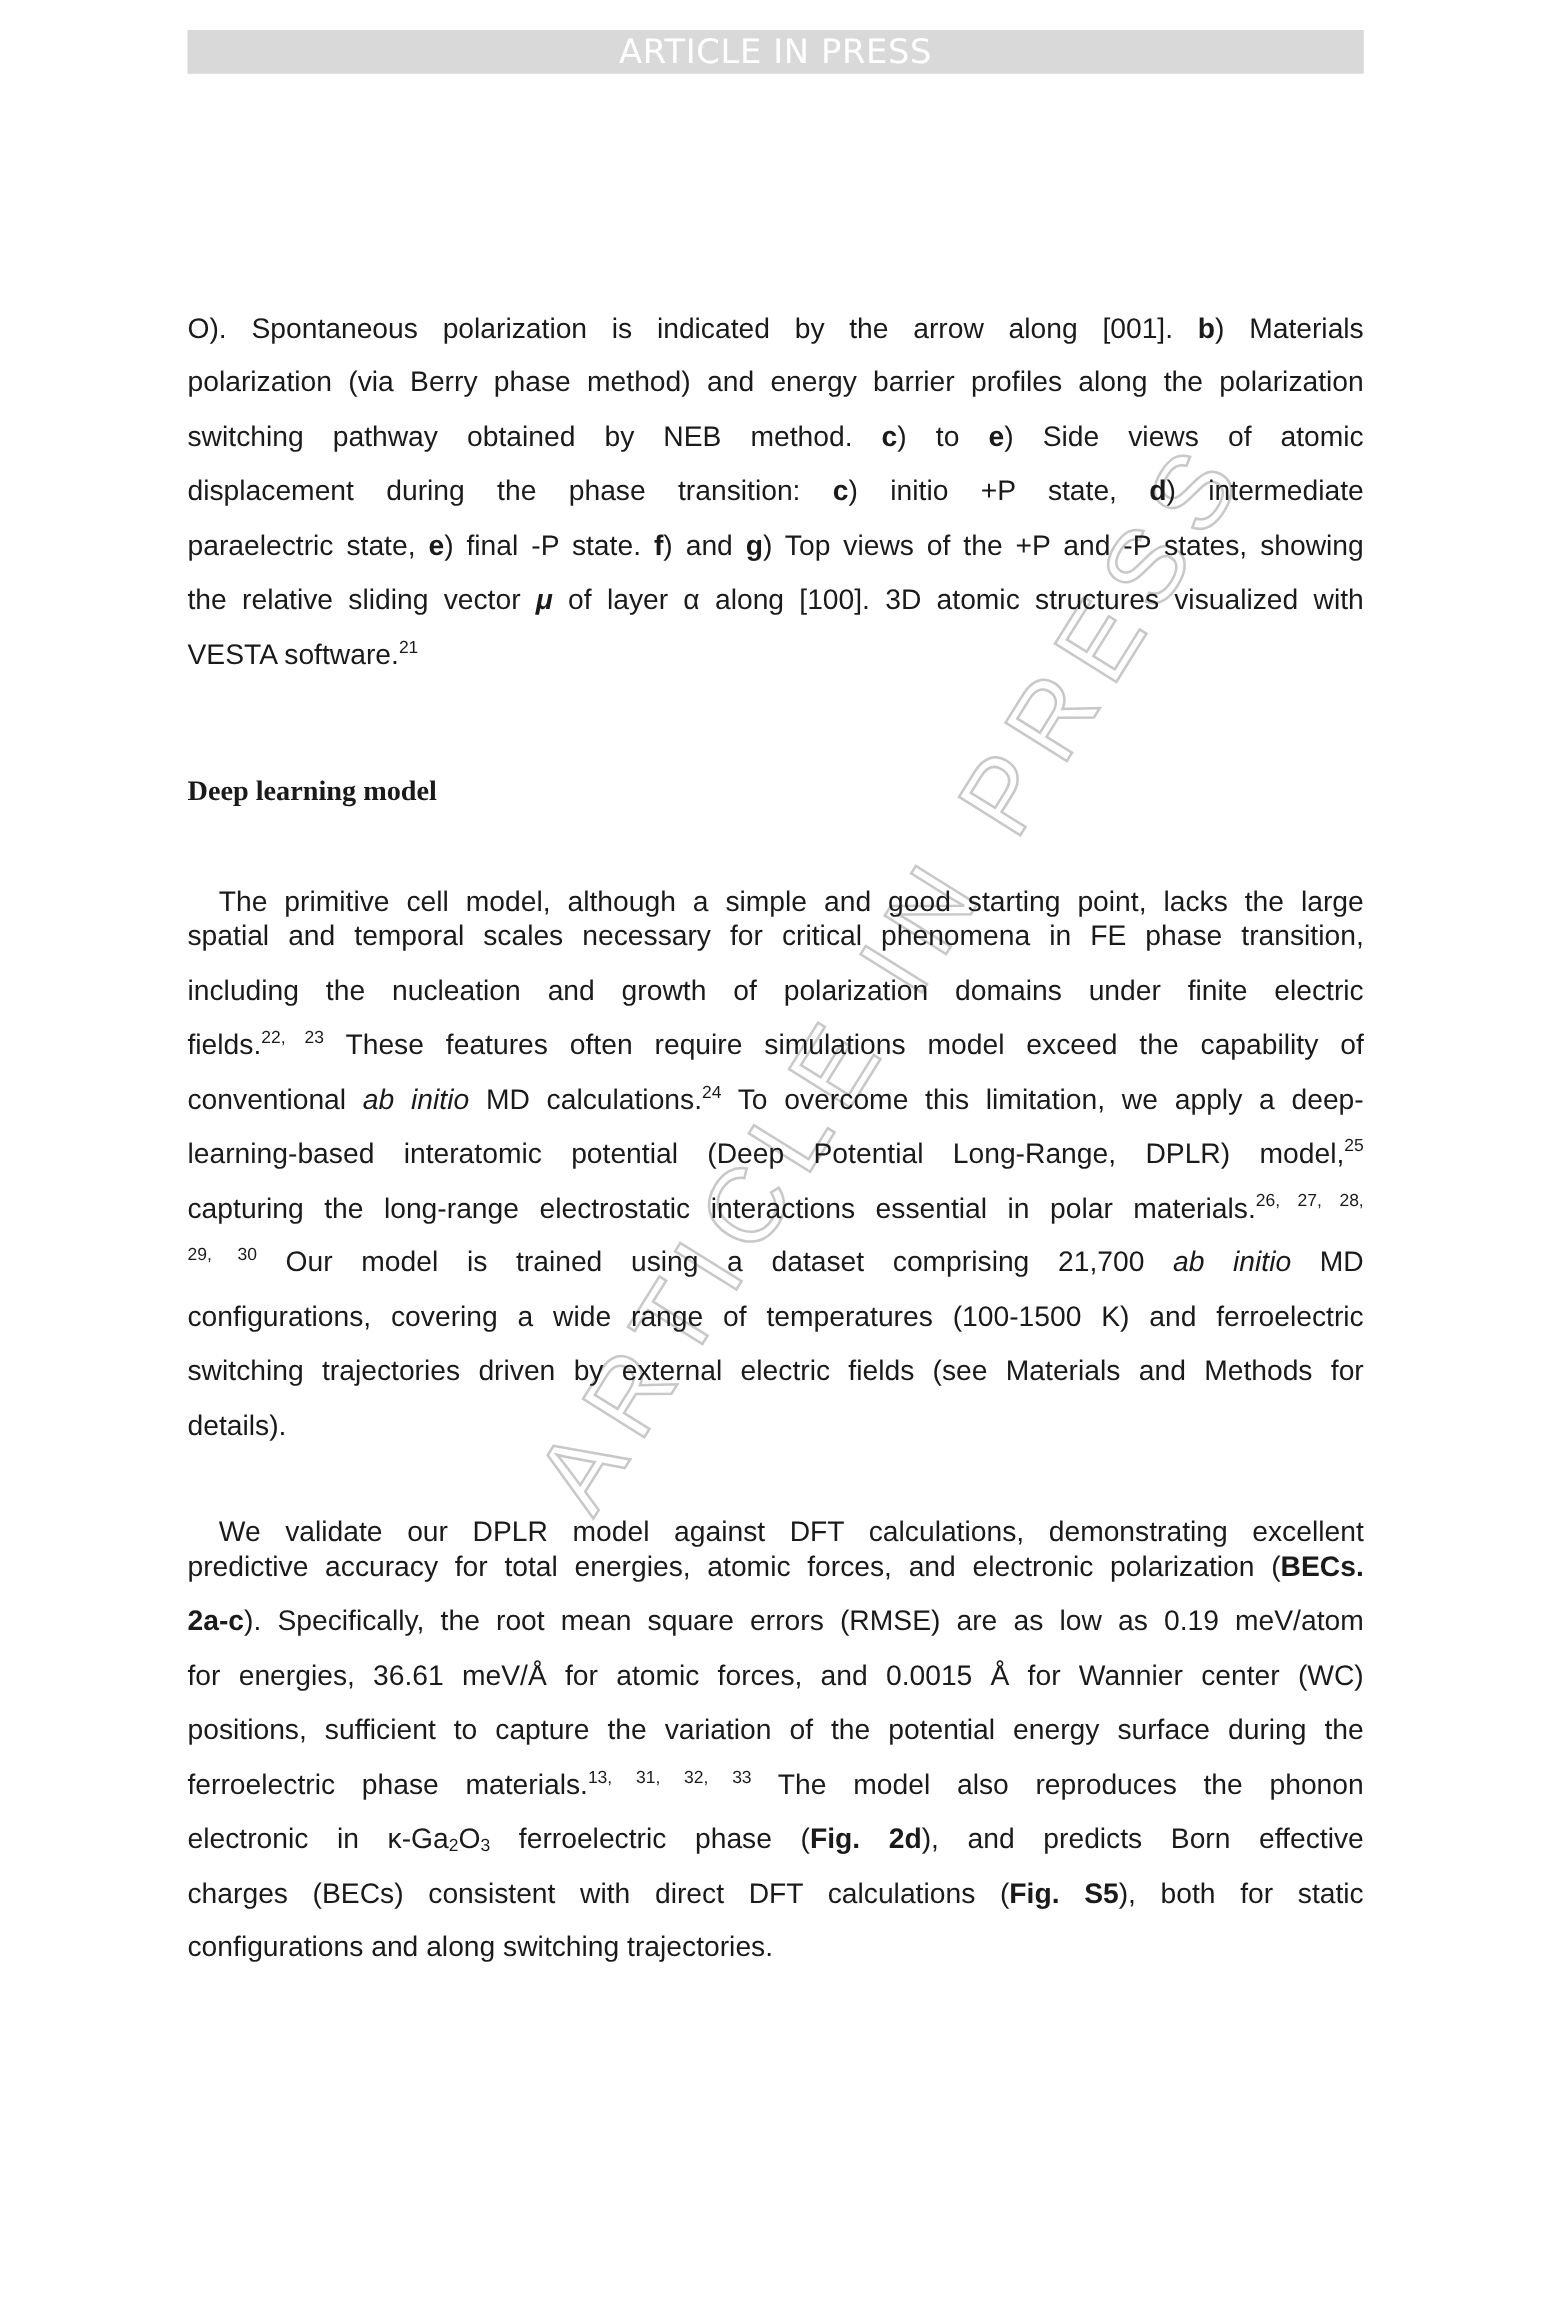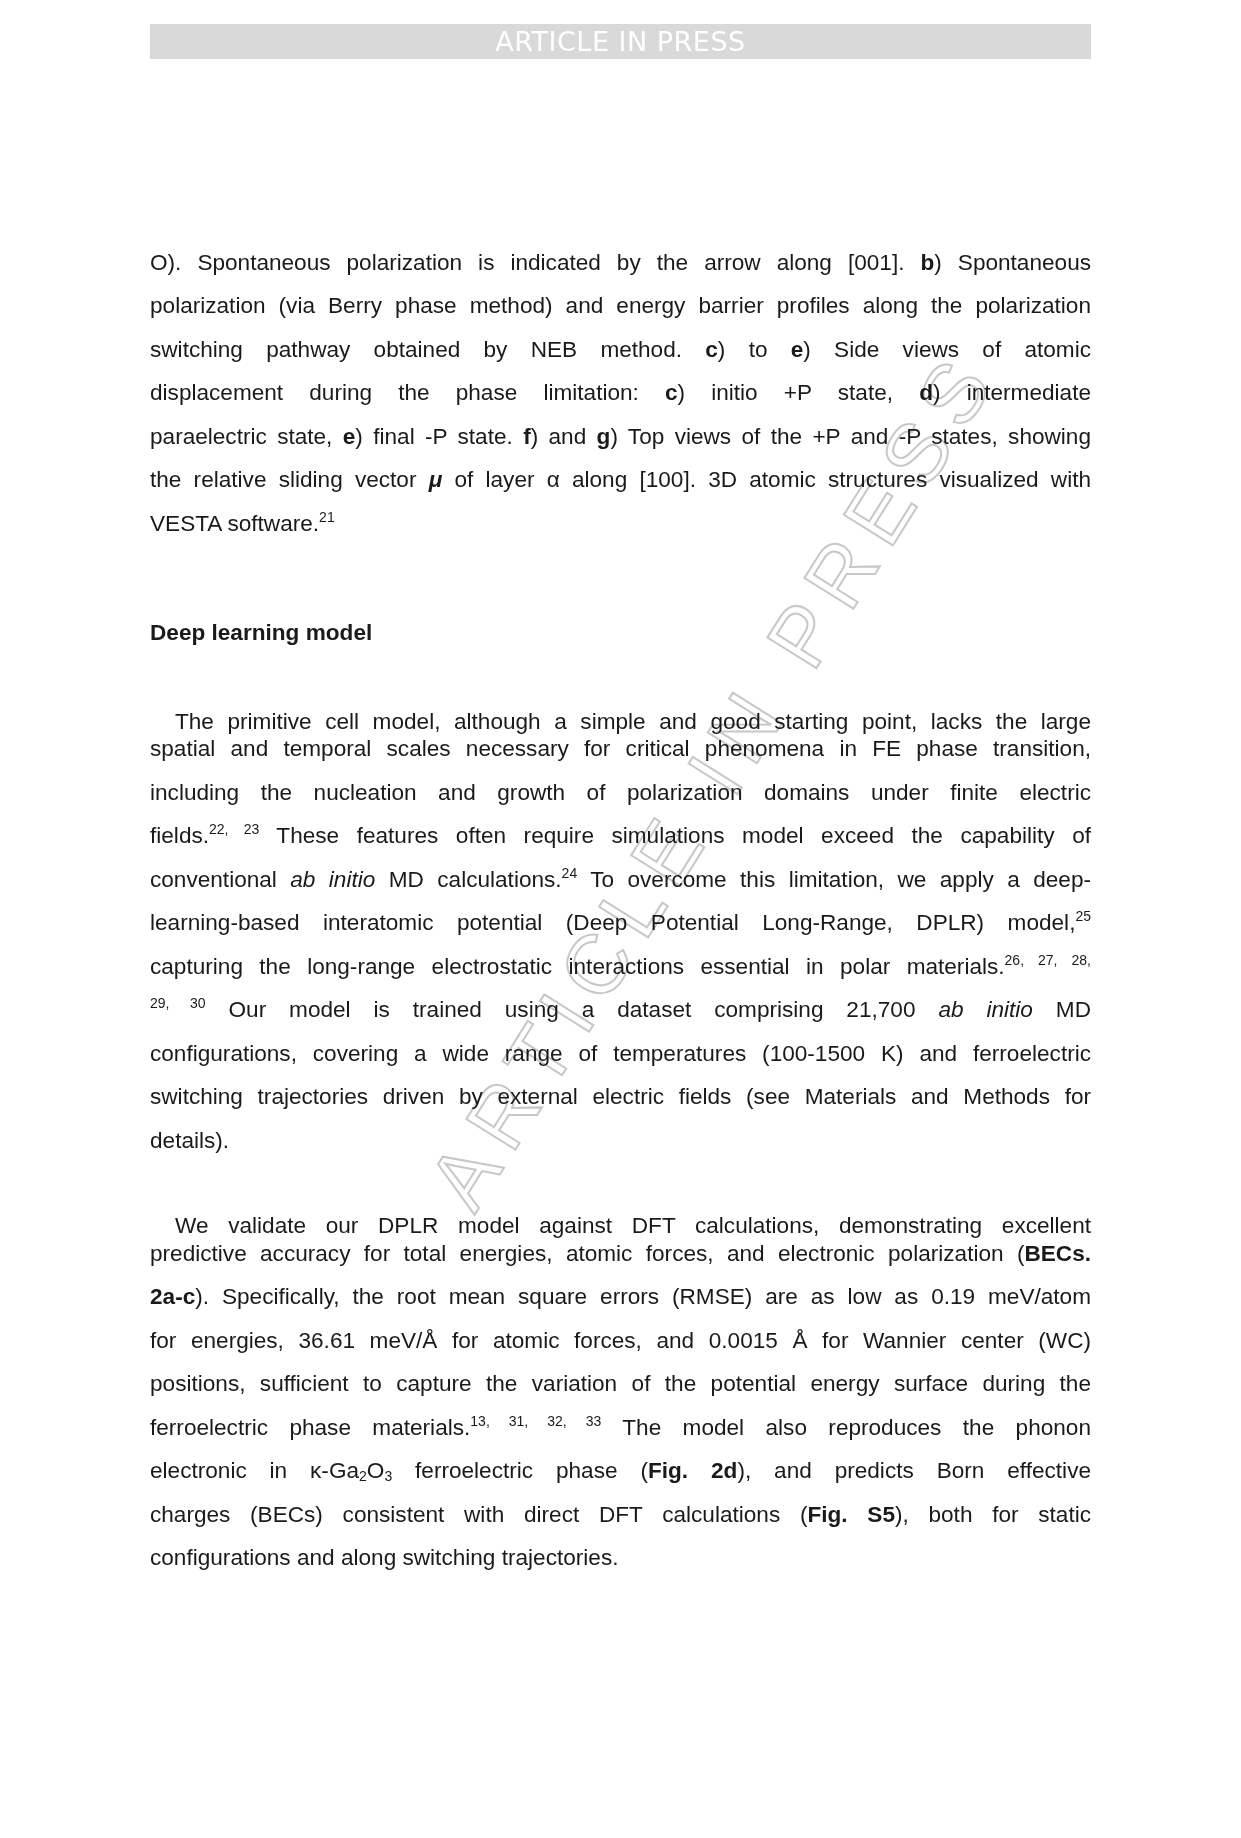--- a/index.html
+++ b/index.html
@@ -8,45 +8,45 @@
   .banner { position: absolute; left: 150px; top: 24px; width: 941px; height: 35px;
             background: #d9d9d9; text-align: center; }
   .banner span { color: #ffffff; font-family: "DejaVu Sans", sans-serif; font-size: 27px;
                  line-height: 35px; letter-spacing: 0.5px; }
   .line { position: absolute; left: 150px; width: 941px; height: 30px;
           font-size: 22.6px; line-height: 30px; white-space: nowrap;
           text-align: justify; text-align-last: justify; }
   .line.last { text-align-last: left; }
   .line.indent { padding-left: 25px; width: 916px; margin-top: 16px; }
   .heading { position: absolute; left: 150px; top: 618px; font-size: 22.6px; font-weight: bold;
-             line-height: 30px; }
+             line-height: 30px; font-family: Liberation Serif, serif; }
   b { font-weight: bold; }
   i { font-style: italic; }
   sup { font-size: 14px; vertical-align: 9px; line-height: 0; }
   sub { font-size: 14px; vertical-align: -3px; line-height: 0; }
   .watermark { position: absolute; left: 300px; top: 880px; width: 640px; text-align: center;
                transform: rotate(-58deg); transform-origin: center center;
                font-family: "Liberation Sans", sans-serif; font-size: 84px; letter-spacing: 14px;
                color: transparent; -webkit-text-stroke: 2px #c8c8c8; pointer-events: none;
                white-space: nowrap; }
 </style>
 </head>
 <body>
 
 <div class="banner">
   <span>ARTICLE IN PRESS</span>
 </div>
 
 <div class="watermark">ARTICLE IN PRESS</div>
 
 <div>
-  <div class="line" style="top:248px"><span>O). Spontaneous polarization is indicated by the arrow along [001]. </span><b>b</b><span>) Spontaneous</span></div>
+  <div class="line" style="top:248px"><span>O). Spontaneous polarization is indicated by the arrow along [001]. </span><b>b</b><span>) Materials</span></div>
   <div class="line" style="top:291px"><span>polarization (via Berry phase method) and energy barrier profiles along the polarization</span></div>
   <div class="line" style="top:335px"><span>switching pathway obtained by NEB method. </span><b>c</b><span>) to </span><b>e</b><span>) Side views of atomic</span></div>
-  <div class="line" style="top:378px"><span>displacement during the phase limitation: </span><b>c</b><span>) initio +P state, </span><b>d</b><span>) intermediate</span></div>
+  <div class="line" style="top:378px"><span>displacement during the phase transition: </span><b>c</b><span>) initio +P state, </span><b>d</b><span>) intermediate</span></div>
   <div class="line" style="top:422px"><span>paraelectric state, </span><b>e</b><span>) final -P state. </span><b>f</b><span>) and </span><b>g</b><span>) Top views of the +P and -P states, showing</span></div>
   <div class="line" style="top:465px"><span>the relative sliding vector </span><b><i>μ</i></b><span> of layer α along [100]. 3D atomic structures visualized with</span></div>
   <div class="line last" style="top:509px"><span>VESTA software.</span><sup>21</sup></div>
 </div>
 
 <div class="heading">Deep learning model</div>
 
 <div>
   <div class="line indent" style="top:691px"><span>The primitive cell model, although a simple and good starting point, lacks the large</span></div>
   <div class="line" style="top:734px"><span>spatial and temporal scales necessary for critical phenomena in FE phase transition,</span></div>

